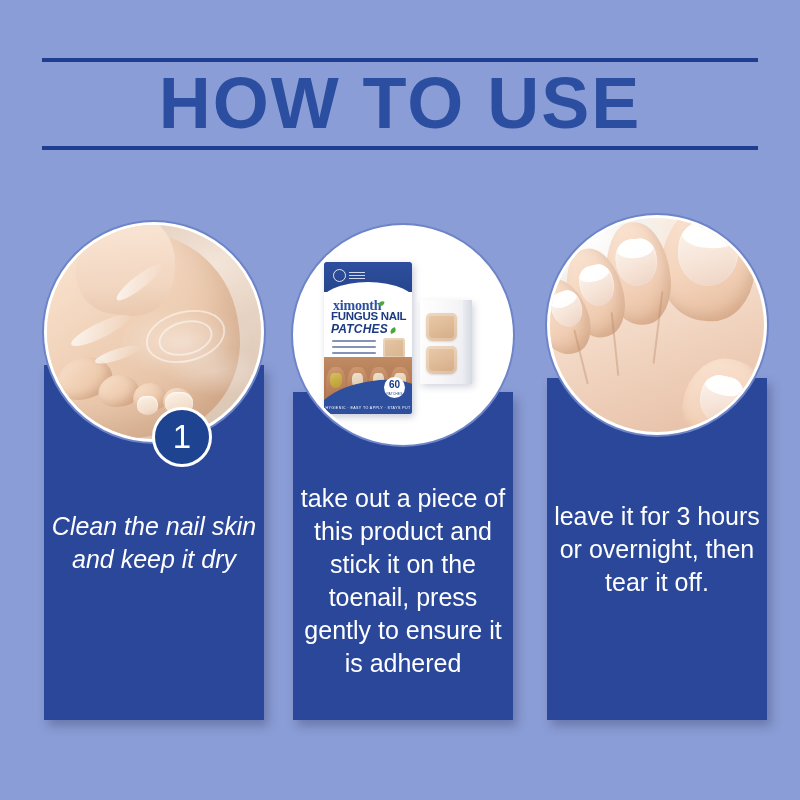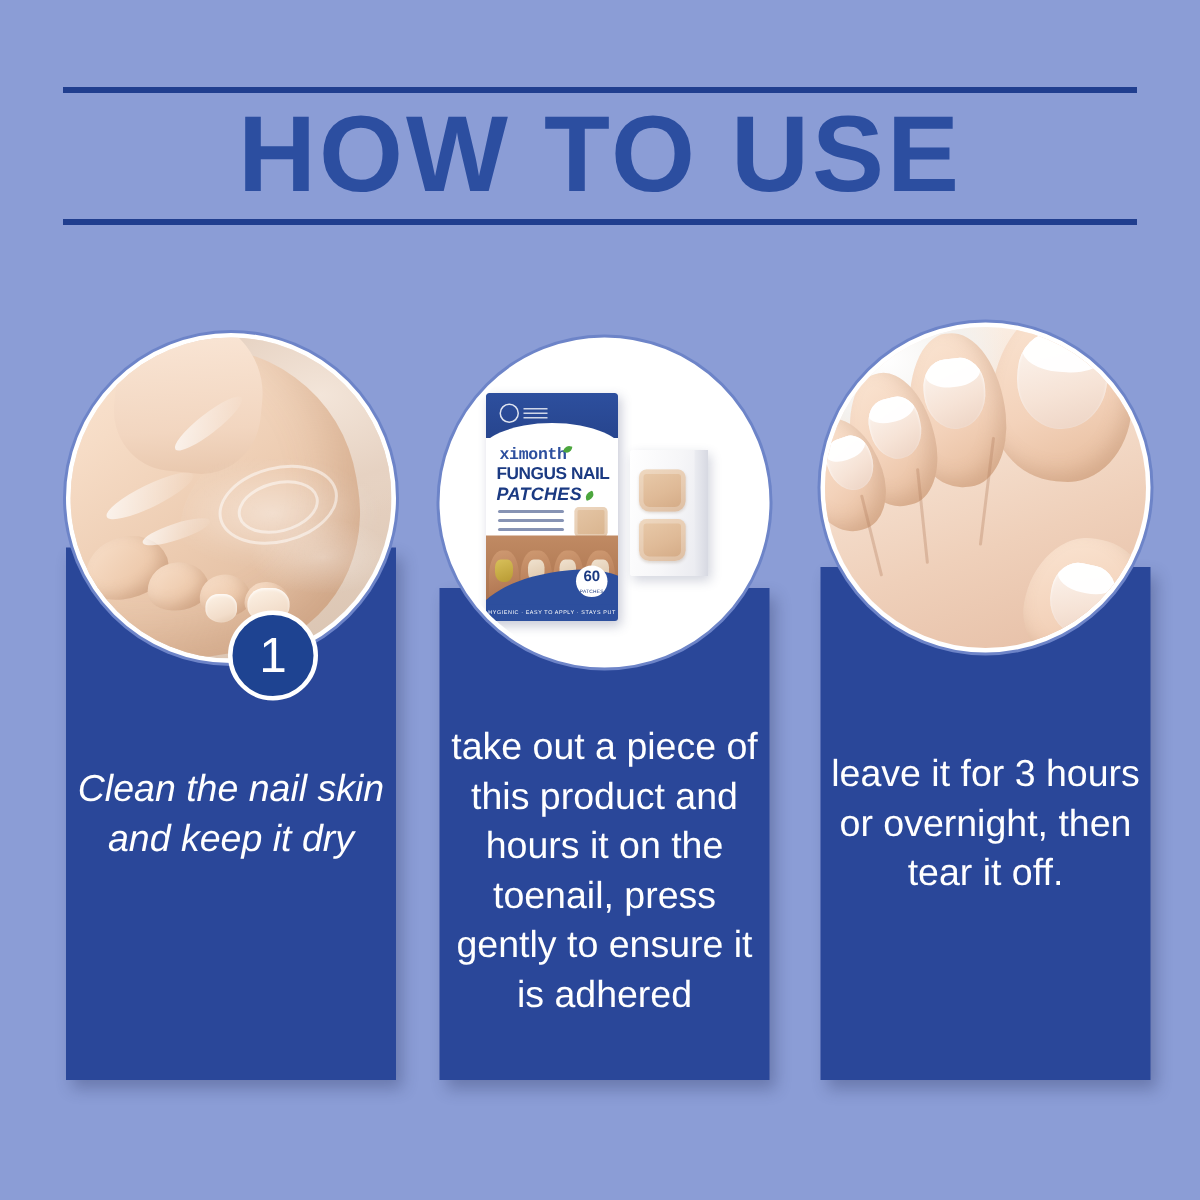--- a/index.html
+++ b/index.html
@@ -240,25 +240,25 @@
   }
   .pkg-seal-lines { display: flex; flex-direction: column; gap: 1.5px; }
   .pkg-seal-lines i {
     display: block;
     width: 16px; height: 1.5px;
     background: rgba(255,255,255,0.78);
   }
   .pkg-brand {
     position: absolute;
     left: 9px; top: 36px;
-    font-size: 11px;
+    font-size: 14px;
     font-weight: bold;
     color: #2d4f9e;
     letter-spacing: -0.2px;
-    font-family: Liberation Mono, monospace;
+    font-family: Liberation Serif, serif;
   }
   .pkg-brand .leaf {
     display: inline-block;
     width: 5px; height: 5px;
     background: #4ca63e;
     border-radius: 80% 10% 70% 10%;
     transform: translateY(-4px) rotate(18deg);
     margin-left: -2px;
   }
   .pkg-title {
@@ -485,21 +485,21 @@
           <div class="p1-sheen" style="left:30%; top:24%; width:26%; height:6%; transform:rotate(-38deg);"></div>
         </div>
       </div>
 
       <div class="badge badge-1">1</div>
     </div>
 
     <div class="step step-2">
 
       <div class="card card-2">
-        <div class="card-text ct-2">take out a piece of this product and hours it on the toenail, press gently to ensure it is adhered</div>
+        <div class="card-text ct-2">take out a piece of this product and stick it on the toenail, press gently to ensure it is adhered</div>
       </div>
 
       <div class="photo photo-2">
         <div class="photo-inner">
           <div class="p2-bg"></div>
 
           <div class="pkg">
             <div class="pkg-top"></div>
             <div class="pkg-seal">
               <div class="pkg-seal-ring"></div>

